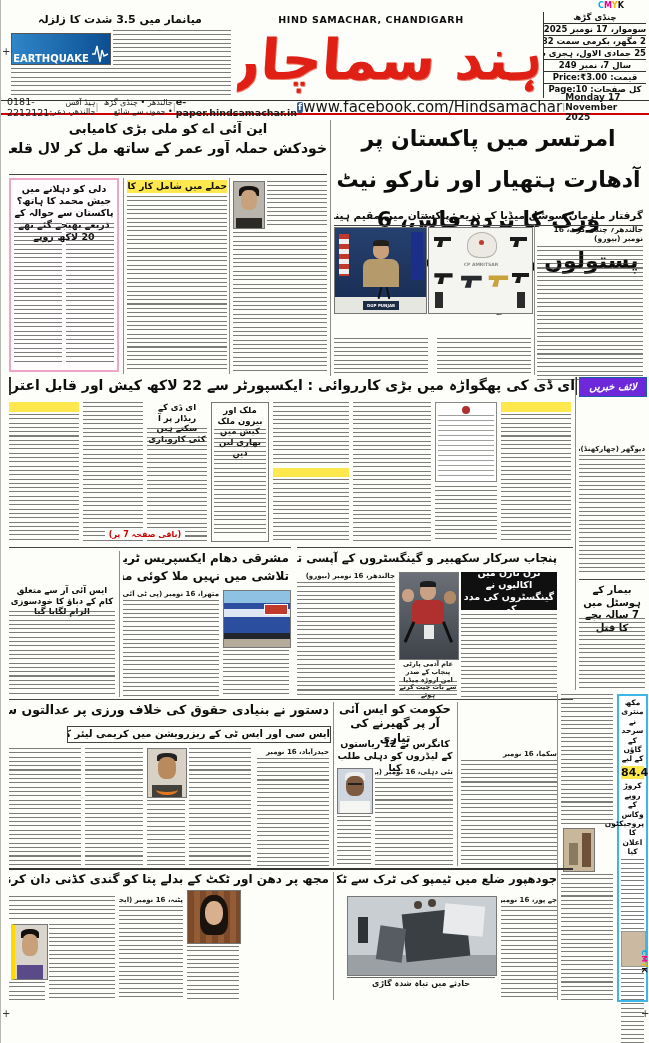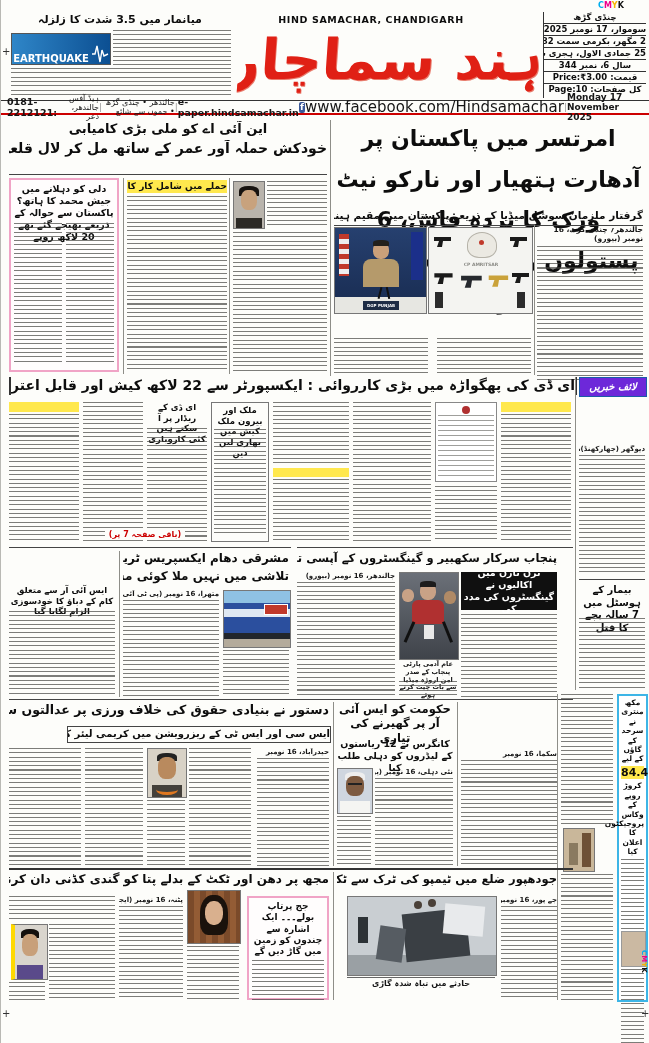--- a/index.html
+++ b/index.html
@@ -41,27 +41,27 @@
   <div class="abs sim" style="left:10px;top:68px;width:220px;height:30px"></div>
 
   <div class="abs hl nowrap" style="left:250px;top:14px;width:240px;font-size:9.5px;letter-spacing:.6px">HIND SAMACHAR, CHANDIGARH</div>
   <div class="abs u nowrap" style="left:238px;top:22px;width:304px;height:76px;font-size:56px;font-weight:900;color:#e02015;text-align:center;line-height:76px;transform:skewX(-4deg);text-shadow:1px 1px 0 #e87d6e">ہند سماچار</div>
 
   <div class="abs" style="left:542px;top:12px;width:102px;height:86px;border-left:1px solid #333">
     <div class="u hl nowrap" style="font-size:8.5px;border-bottom:1px solid #333;height:11px">چنڈی گڑھ</div>
     <div class="u hl nowrap" style="font-size:8.5px;border-bottom:1px solid #333;height:11px">سوموار، 17 نومبر 2025</div>
     <div class="u hl nowrap" style="font-size:8.5px;border-bottom:1px solid #333;height:11px">2 مگھر، بکرمی سمت 2082</div>
     <div class="u hl nowrap" style="font-size:8.5px;border-bottom:1px solid #333;height:11px">25 جمادی الاول، ہجری سال 1447</div>
-    <div class="u hl nowrap" style="font-size:8.5px;border-bottom:1px solid #333;height:11px">سال 6، نمبر 344</div>
+    <div class="u hl nowrap" style="font-size:8.5px;border-bottom:1px solid #333;height:11px">سال 7، نمبر 249</div>
     <div class="u hl nowrap" style="font-size:8.5px;border-bottom:1px solid #333;height:11px">قیمت: Price:₹3.00</div>
     <div class="u hl nowrap" style="font-size:8.5px;height:11px">کل صفحات: Page:10</div>
   </div>
 
   <div class="abs" style="left:0;top:100px;width:649px;height:15px;border-top:1px solid #333;border-bottom:2.5px solid #c00;display:flex;align-items:center;justify-content:space-between;padding:0 6px;box-sizing:border-box;font-size:9px">
-    <span style="font-weight:bold;font-size:9.5px">0181-2212121:</span>
+    <span style="font-weight:normal;font-size:9.5px">0181-2212121:</span>
     <span class="u" style="font-size:8px">ہیڈ آفس جالندھر، دعر</span>
     <span style="color:#999">|</span>
     <span class="u" style="font-size:8px">جالندھر • چنڈی گڑھ • جموں سے شائع</span>
     <span style="color:#999">|</span>
     <span style="font-weight:bold;font-size:9.5px">e-paper.hindsamachar.in</span>
     <span style="width:11px;height:11px;background:#3b5998;color:#fff;font-weight:bold;font-size:9px;text-align:center;line-height:11px;border-radius:2px;display:inline-block">f</span>
     <span style="font-size:15px">www.facebook.com/Hindsamachar</span>
     <span style="color:#999">|</span>
     <span style="font-weight:bold">Monday 17 November 2025</span>
   </div>
@@ -258,24 +258,20 @@
     <div class="u hl" style="font-size:7.5px">مکھ منتری نے سرحد کے گاؤں کے لیے</div>
     <div class="hl yellow" style="font-size:11px;margin:2px 0">84.45</div>
     <div class="u hl" style="font-size:7.5px">کروڑ روپے کے وکاس پروجیکٹوں کا اعلان کیا</div>
     <div class="sim" style="width:100%;height:70px;margin-top:3px"></div>
     <div style="width:100%;height:34px;background:#cbb9a2;border:1px solid #999;margin:2px 0"></div>
     <div class="sim" style="width:100%;height:110px"></div>
   </div>
 
   <div class="abs" style="left:8px;top:868px;width:564px;height:2px;background:#333"></div>
   <div class="abs u hl nowrap" style="left:8px;top:872px;width:320px;font-size:12px">مجھ پر دھن اور ٹکٹ کے بدلے پتا کو گندی کڈنی دان کرنے کا الزام لگایا گیا : روہنی</div>
-  <div class="abs pinkbox" style="left:246px;top:896px;width:82px;height:104px;padding:3px;box-sizing:border-box">
-    <div class="u hl" style="font-size:9px">جج پرتاپ بولے۔۔۔ ایک اشارہ سے چندوں کو زمین میں گاڑ دیں گے</div>
-    <div class="sim" style="width:100%;height:42px;margin-top:3px"></div>
-  </div>
   <div class="photo" style="left:186px;top:890px;width:52px;height:52px;background:repeating-linear-gradient(90deg,#7a4a2a 0 6px,#935c35 6px 12px)">
     <div class="abs" style="left:12px;top:4px;width:28px;height:40px;background:#1a120c;border-radius:45% 45% 30% 30%"></div>
     <div class="abs" style="left:17px;top:10px;width:18px;height:24px;background:#d9b08e;border-radius:45%"></div>
   </div>
   <div class="abs u nowrap" style="left:118px;top:896px;width:64px;font-size:7px;font-weight:bold;text-align:right">پٹنہ، 16 نومبر (ایجنسی)</div>
   <div class="abs sim" style="left:118px;top:906px;width:64px;height:94px"></div>
   <div class="abs sim" style="left:186px;top:946px;width:52px;height:54px"></div>
   <div class="abs sim" style="left:8px;top:896px;width:106px;height:24px"></div>
   <div class="photo" style="left:10px;top:924px;width:32px;height:54px;border-left:4px solid #ffd900;background:#d9d5cd">
     <div class="abs" style="left:6px;top:4px;width:18px;height:9px;background:#14100d;border-radius:45% 45% 0 0"></div>

